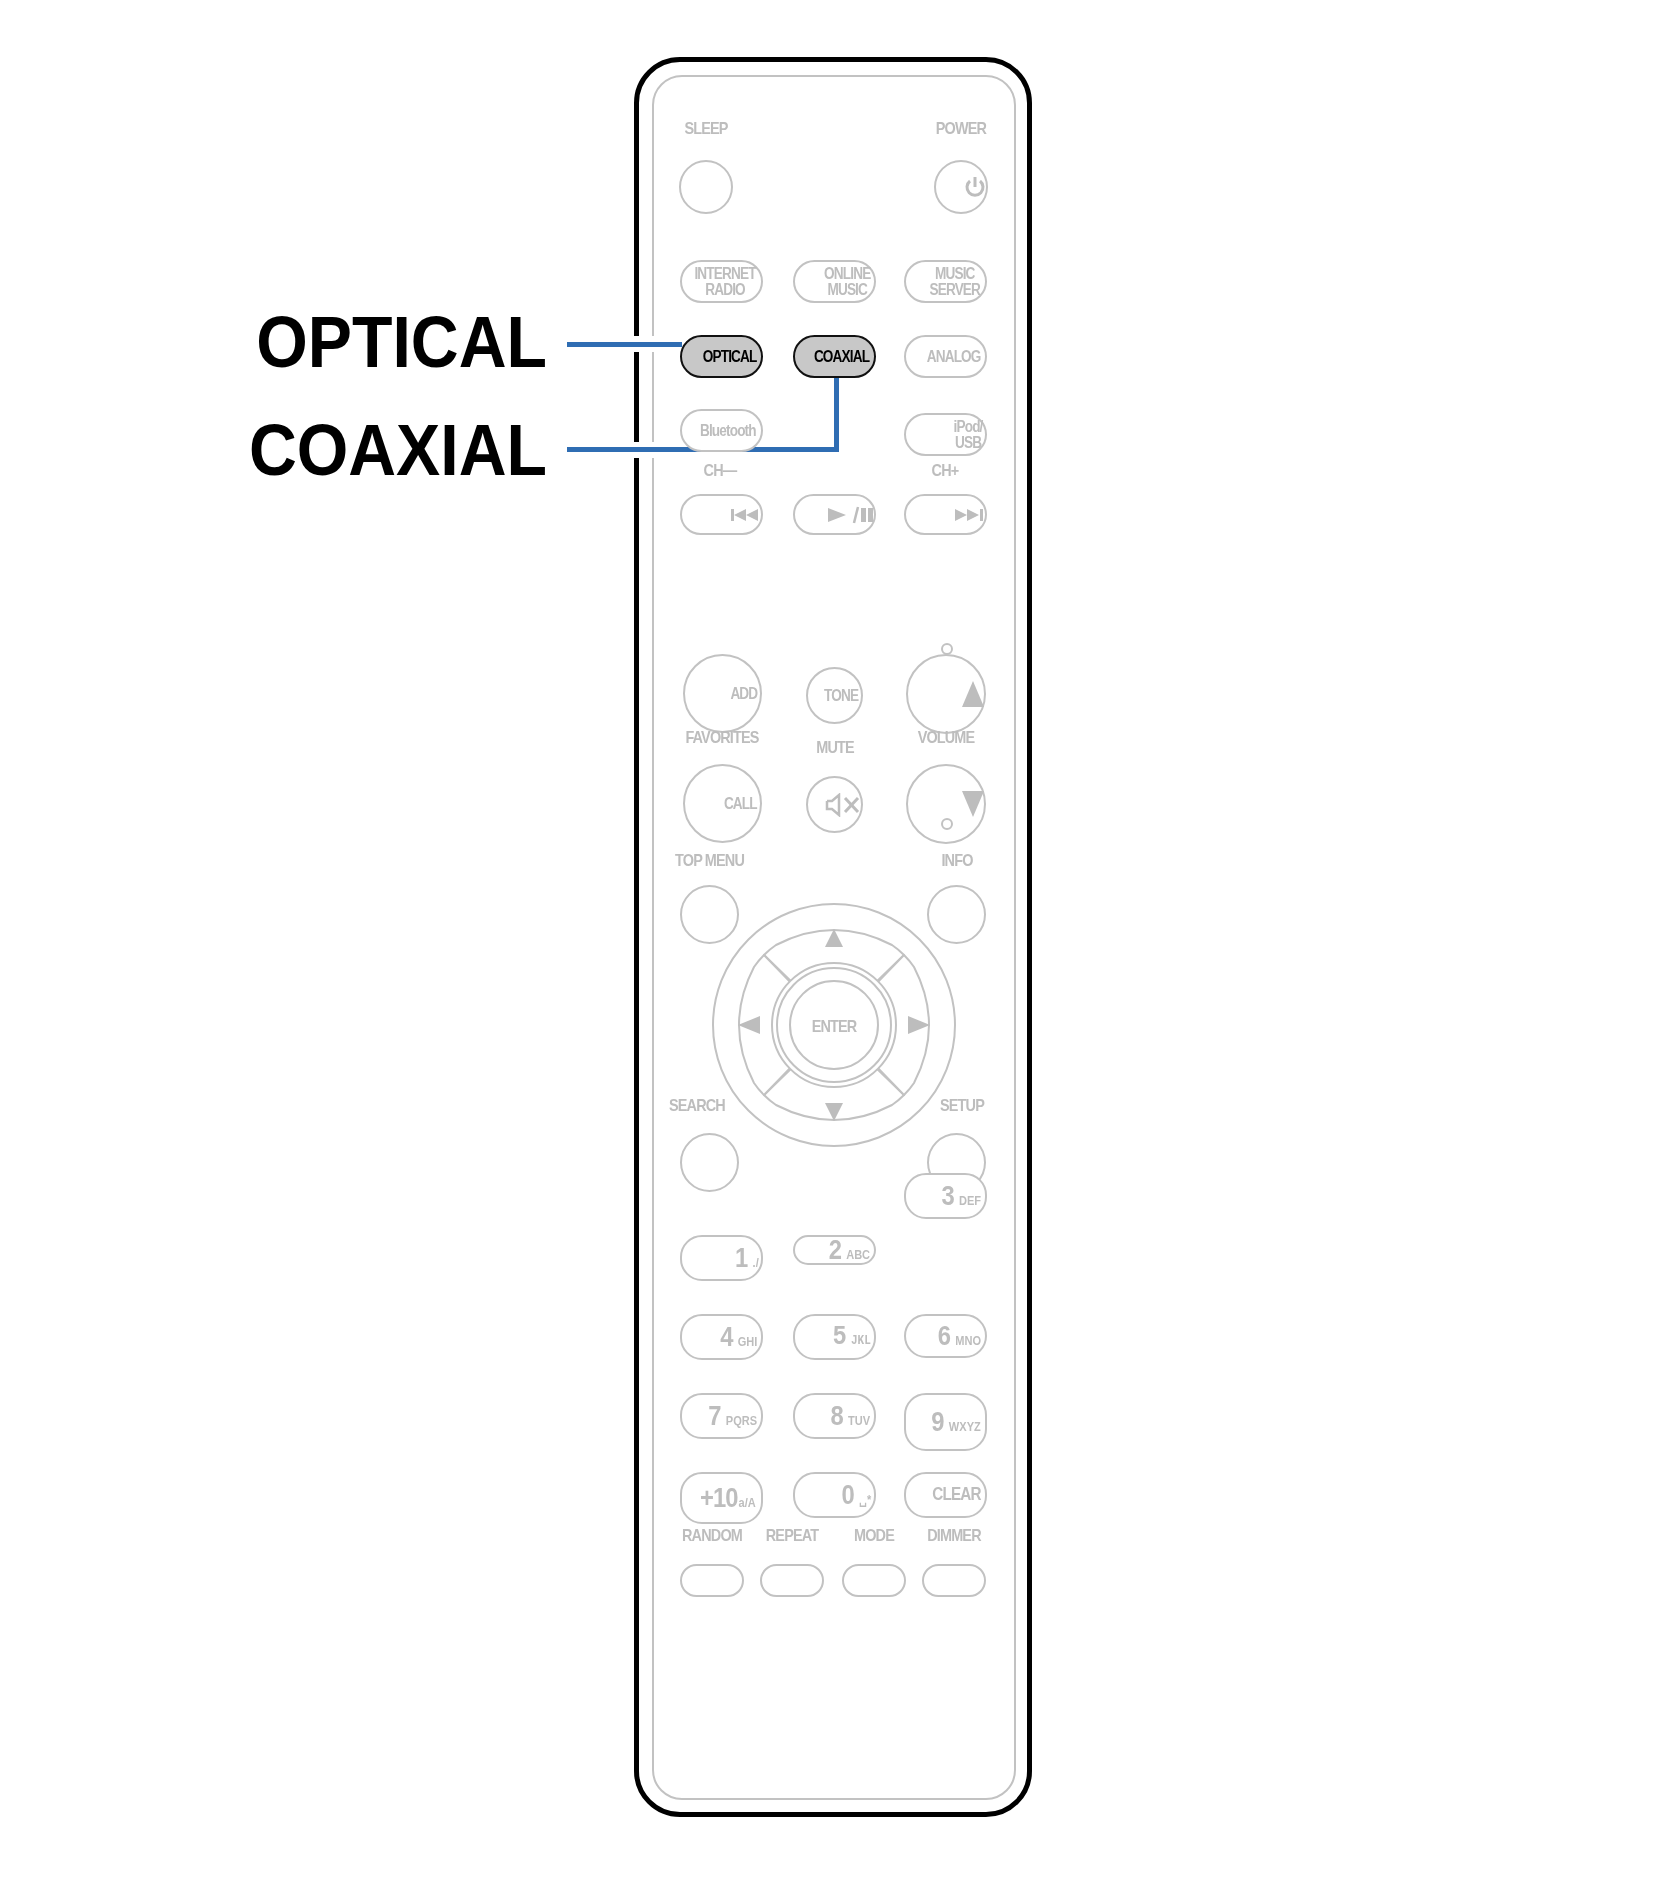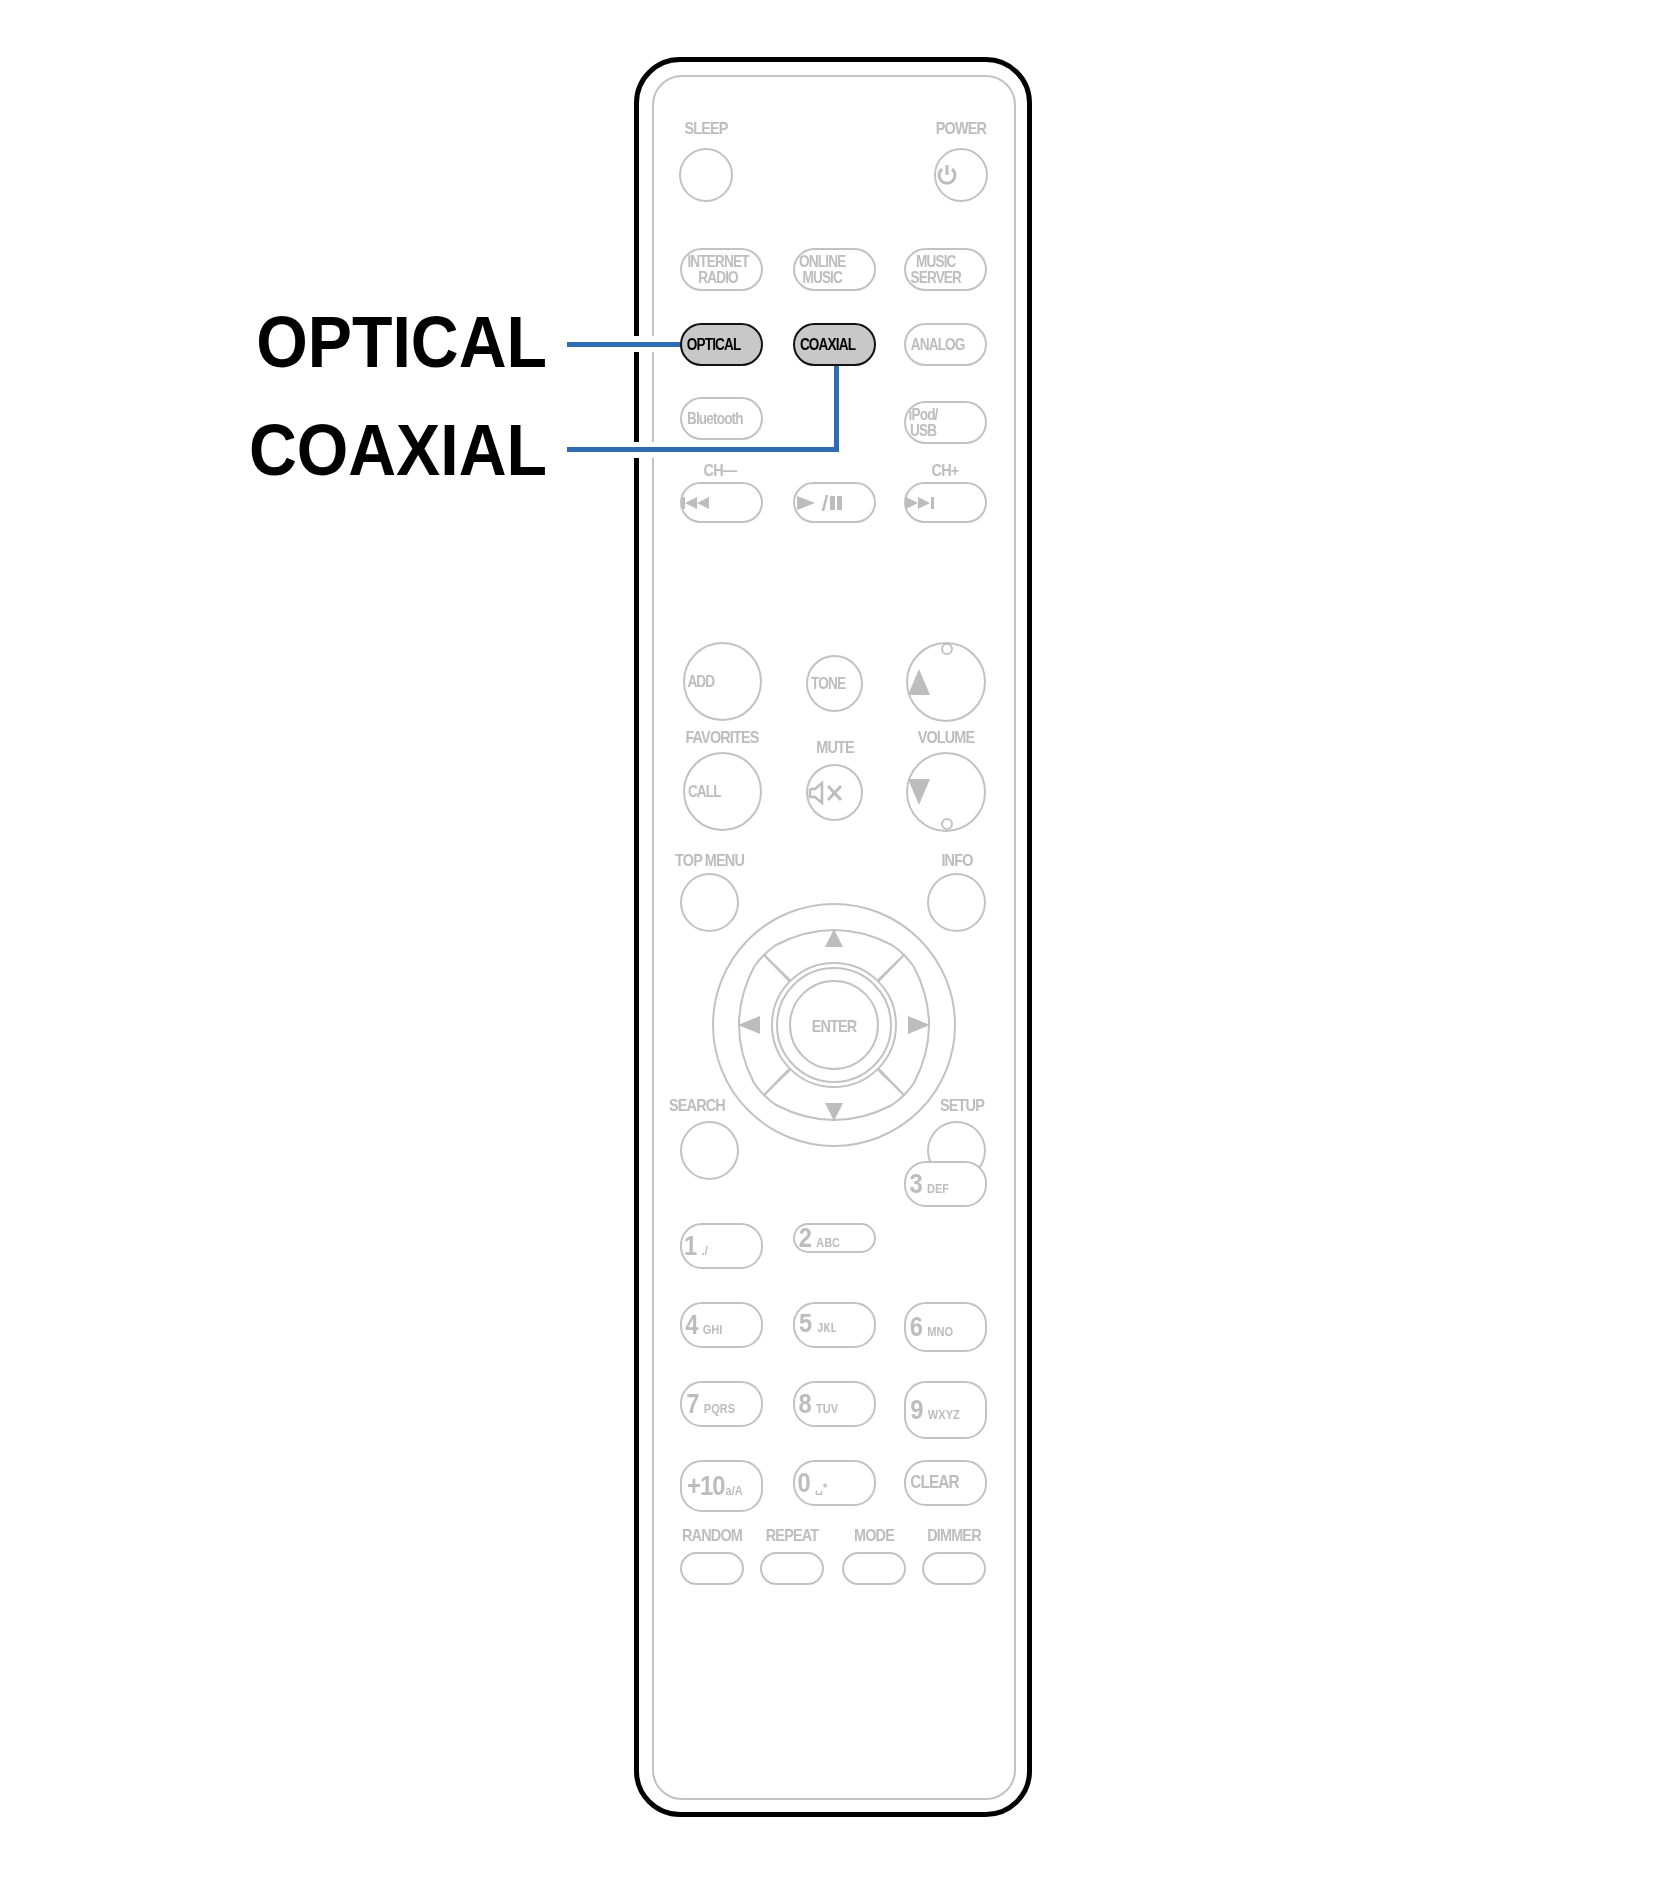--- a/index.html
+++ b/index.html
@@ -7,21 +7,21 @@
          font-family:"Liberation Sans", "DejaVu Sans", sans-serif; }
   .abs { position:absolute; }
   .remote-outer { position:absolute; left:634px; top:57px; width:388px; height:1750px;
     border:5px solid #000; border-radius:46px; background:#fff; }
   .remote-inner { position:absolute; left:652px; top:75px; width:360px; height:1721px;
     border:2px solid #c2c2c2; border-radius:30px; background:#fff; }
   .gap { position:absolute; background:#fff; }
   .lbl { position:absolute; color:#bdbdbd; font-weight:bold; font-size:17px;
     letter-spacing:-1px; text-align:center; transform:scaleX(0.85); white-space:nowrap; line-height:1; }
   .btn { position:absolute; box-sizing:border-box; border:2px solid #c2c2c2; background:#fff;
-    display:flex; align-items:center; justify-content:flex-start; color:#bdbdbd; font-weight:bold; cursor:pointer; }
+    display:flex; align-items:center; justify-content:flex-end; color:#bdbdbd; font-weight:bold; cursor:pointer;margin-top:12px; }
   .circle { border-radius:50%; }
   .pill { border-radius:22px; }
   .btn .t { font-size:16px; line-height:0.95; text-align:center; letter-spacing:-1px; transform:scaleX(0.85); white-space:nowrap; }
   .btn.hl { background:#c8c8c8; border-color:#111; color:#000; }
   .btn.hl .t { color:#000; }
   .num { font-size:28px; letter-spacing:-1px; }
   .sub { font-size:13px; margin-left:6px; letter-spacing:0; }
   .callout { position:absolute; font-weight:bold; font-size:72px; color:#000; line-height:1;
     transform:scaleX(0.92); transform-origin:right center; white-space:nowrap; }
   .bline { position:absolute; background:#2f6db3; }
@@ -179,21 +179,21 @@
 <div class="btn pill" style="left:904px; top:1161px; width:83px; height:46px;">
     <span class="t"><span class="num">3</span><span class="sub">DEF</span></span>
   </div>
 
 <div class="btn pill" style="left:680px; top:1302px; width:83px; height:46px;">
     <span class="t"><span class="num">4</span><span class="sub">GHI</span></span>
   </div>
 <div class="btn pill" style="left:793px; top:1302px; width:83px; height:46px;font-family:Liberation Mono, monospace;">
     <span class="t"><span class="num">5</span><span class="sub">JKL</span></span>
   </div>
-<div class="btn pill" style="left:904px; top:1302px; width:83px; height:50px;">
+<div class="btn pill" style="left:904px; top:1302px; width:83px; height:44px;">
     <span class="t"><span class="num">6</span><span class="sub">MNO</span></span>
   </div>
 
 <div class="btn pill" style="left:680px; top:1381px; width:83px; height:46px;">
     <span class="t"><span class="num">7</span><span class="sub">PQRS</span></span>
   </div>
 <div class="btn pill" style="left:793px; top:1381px; width:83px; height:46px;">
     <span class="t"><span class="num">8</span><span class="sub">TUV</span></span>
   </div>
 <div class="btn pill" style="left:904px; top:1381px; width:83px; height:58px;">

